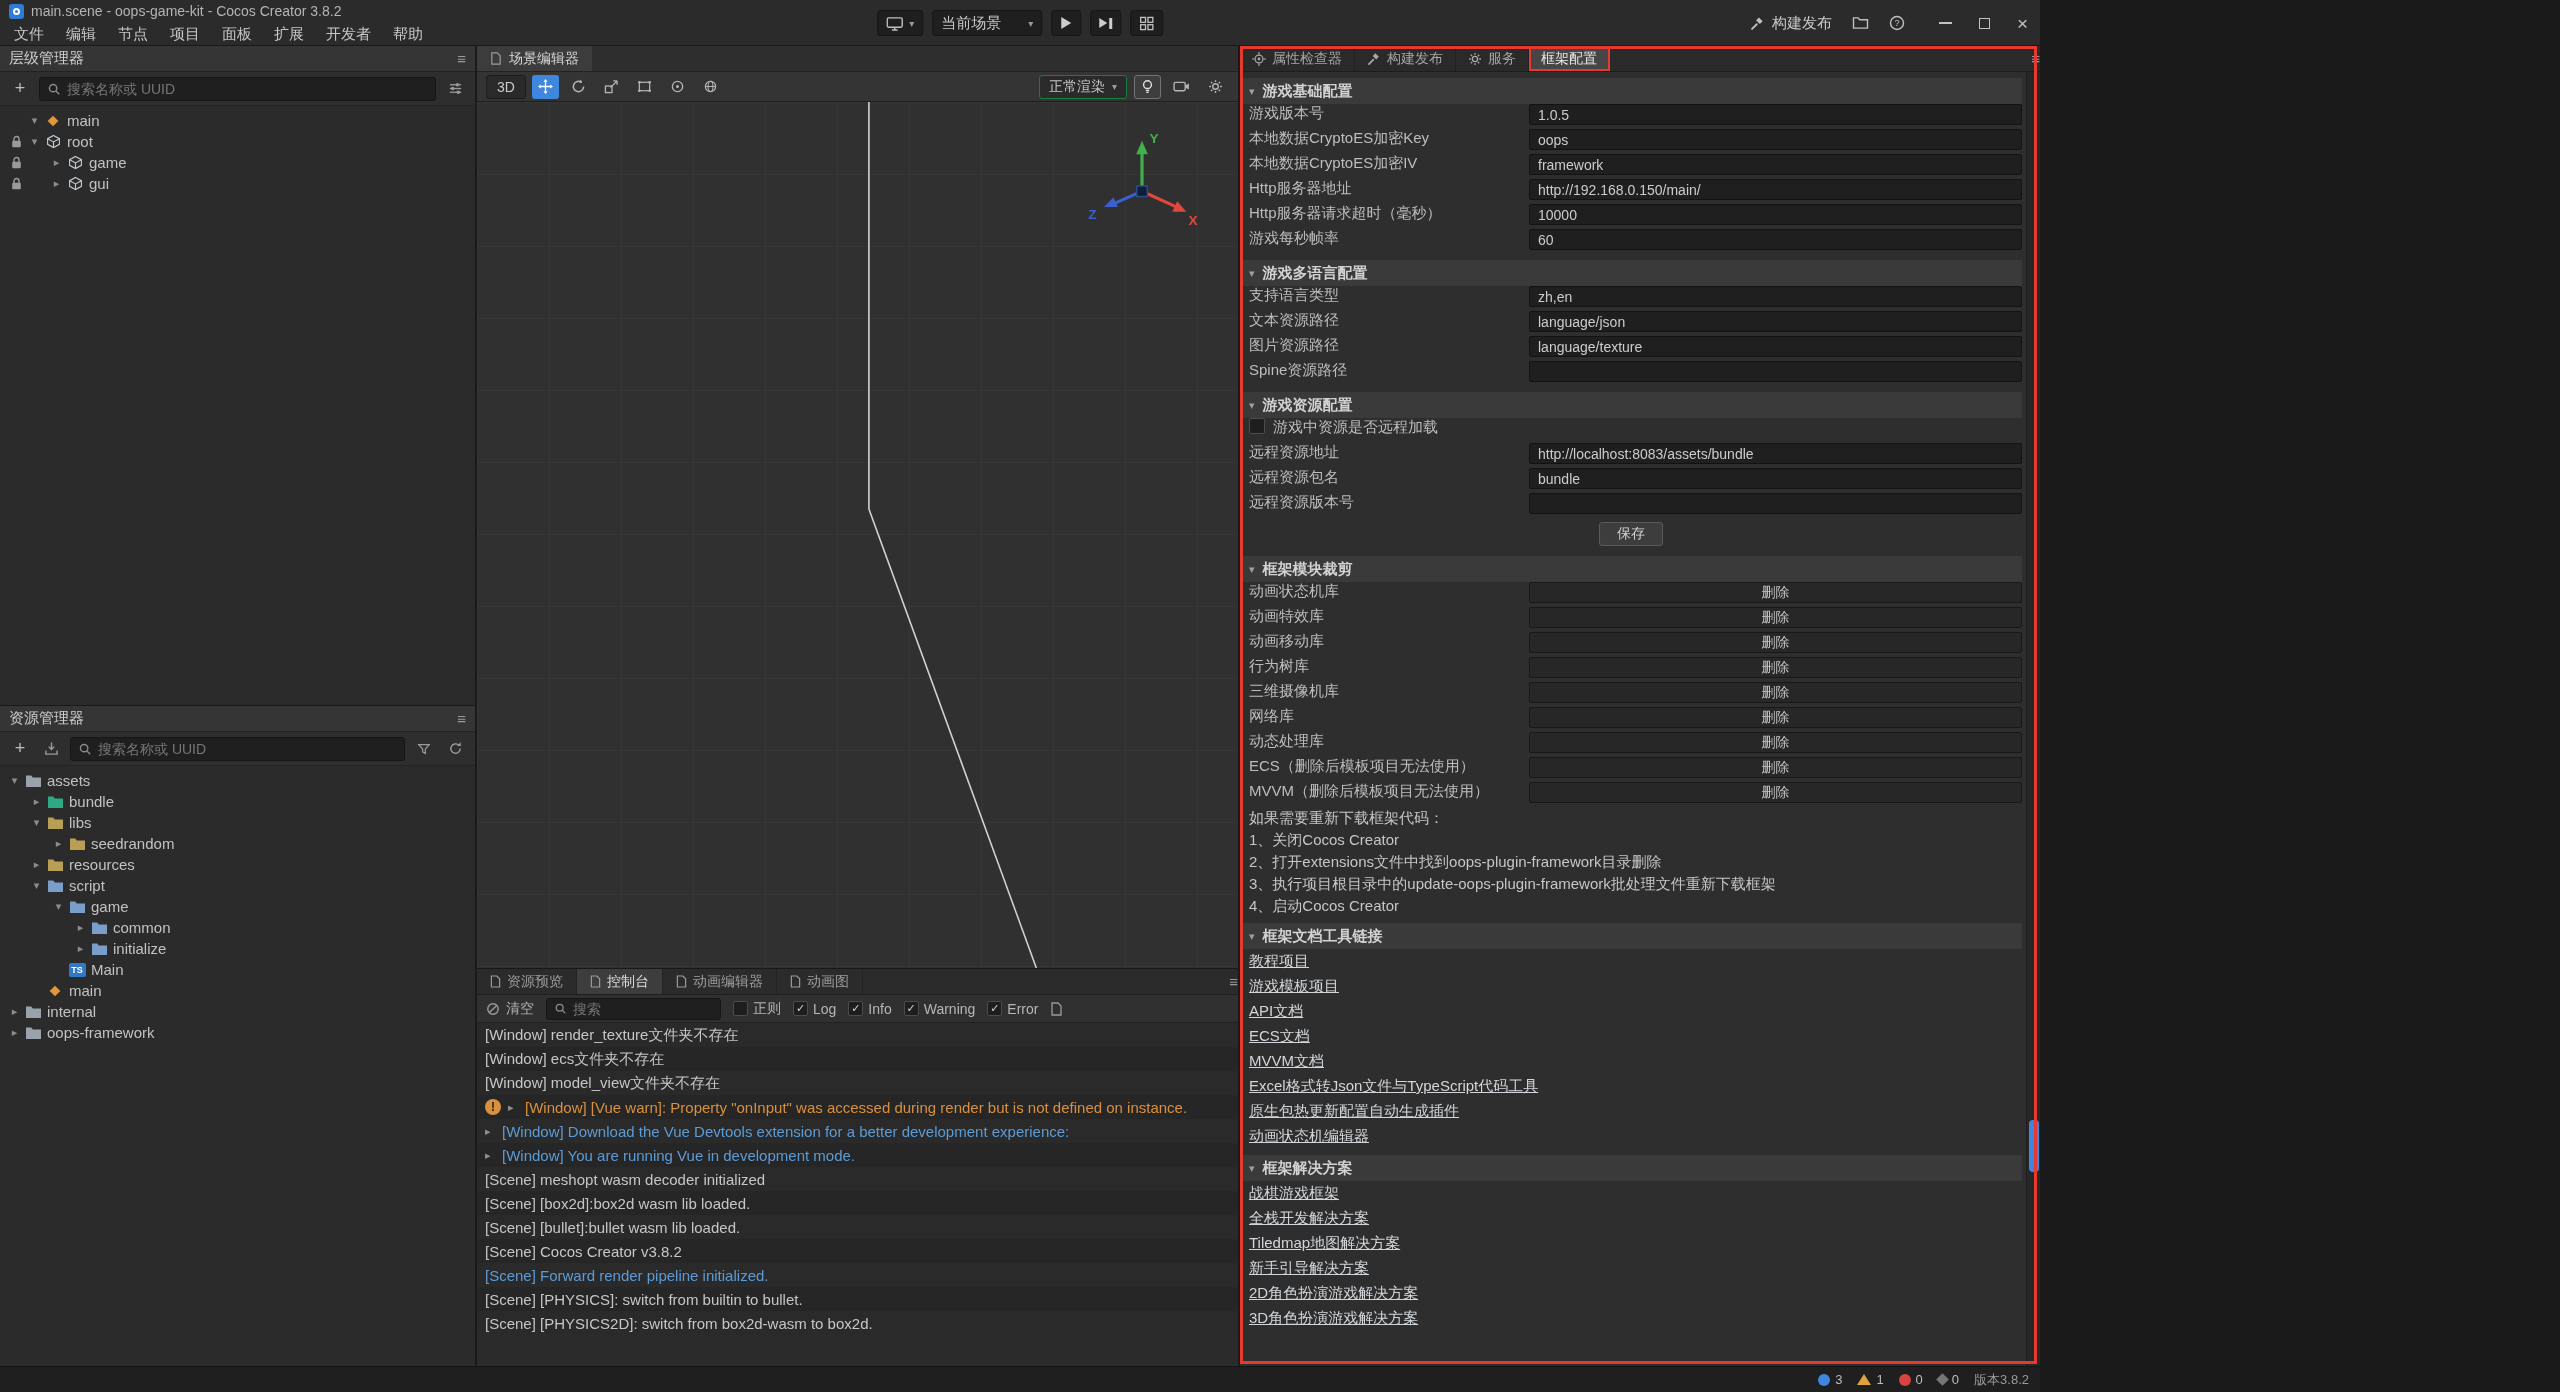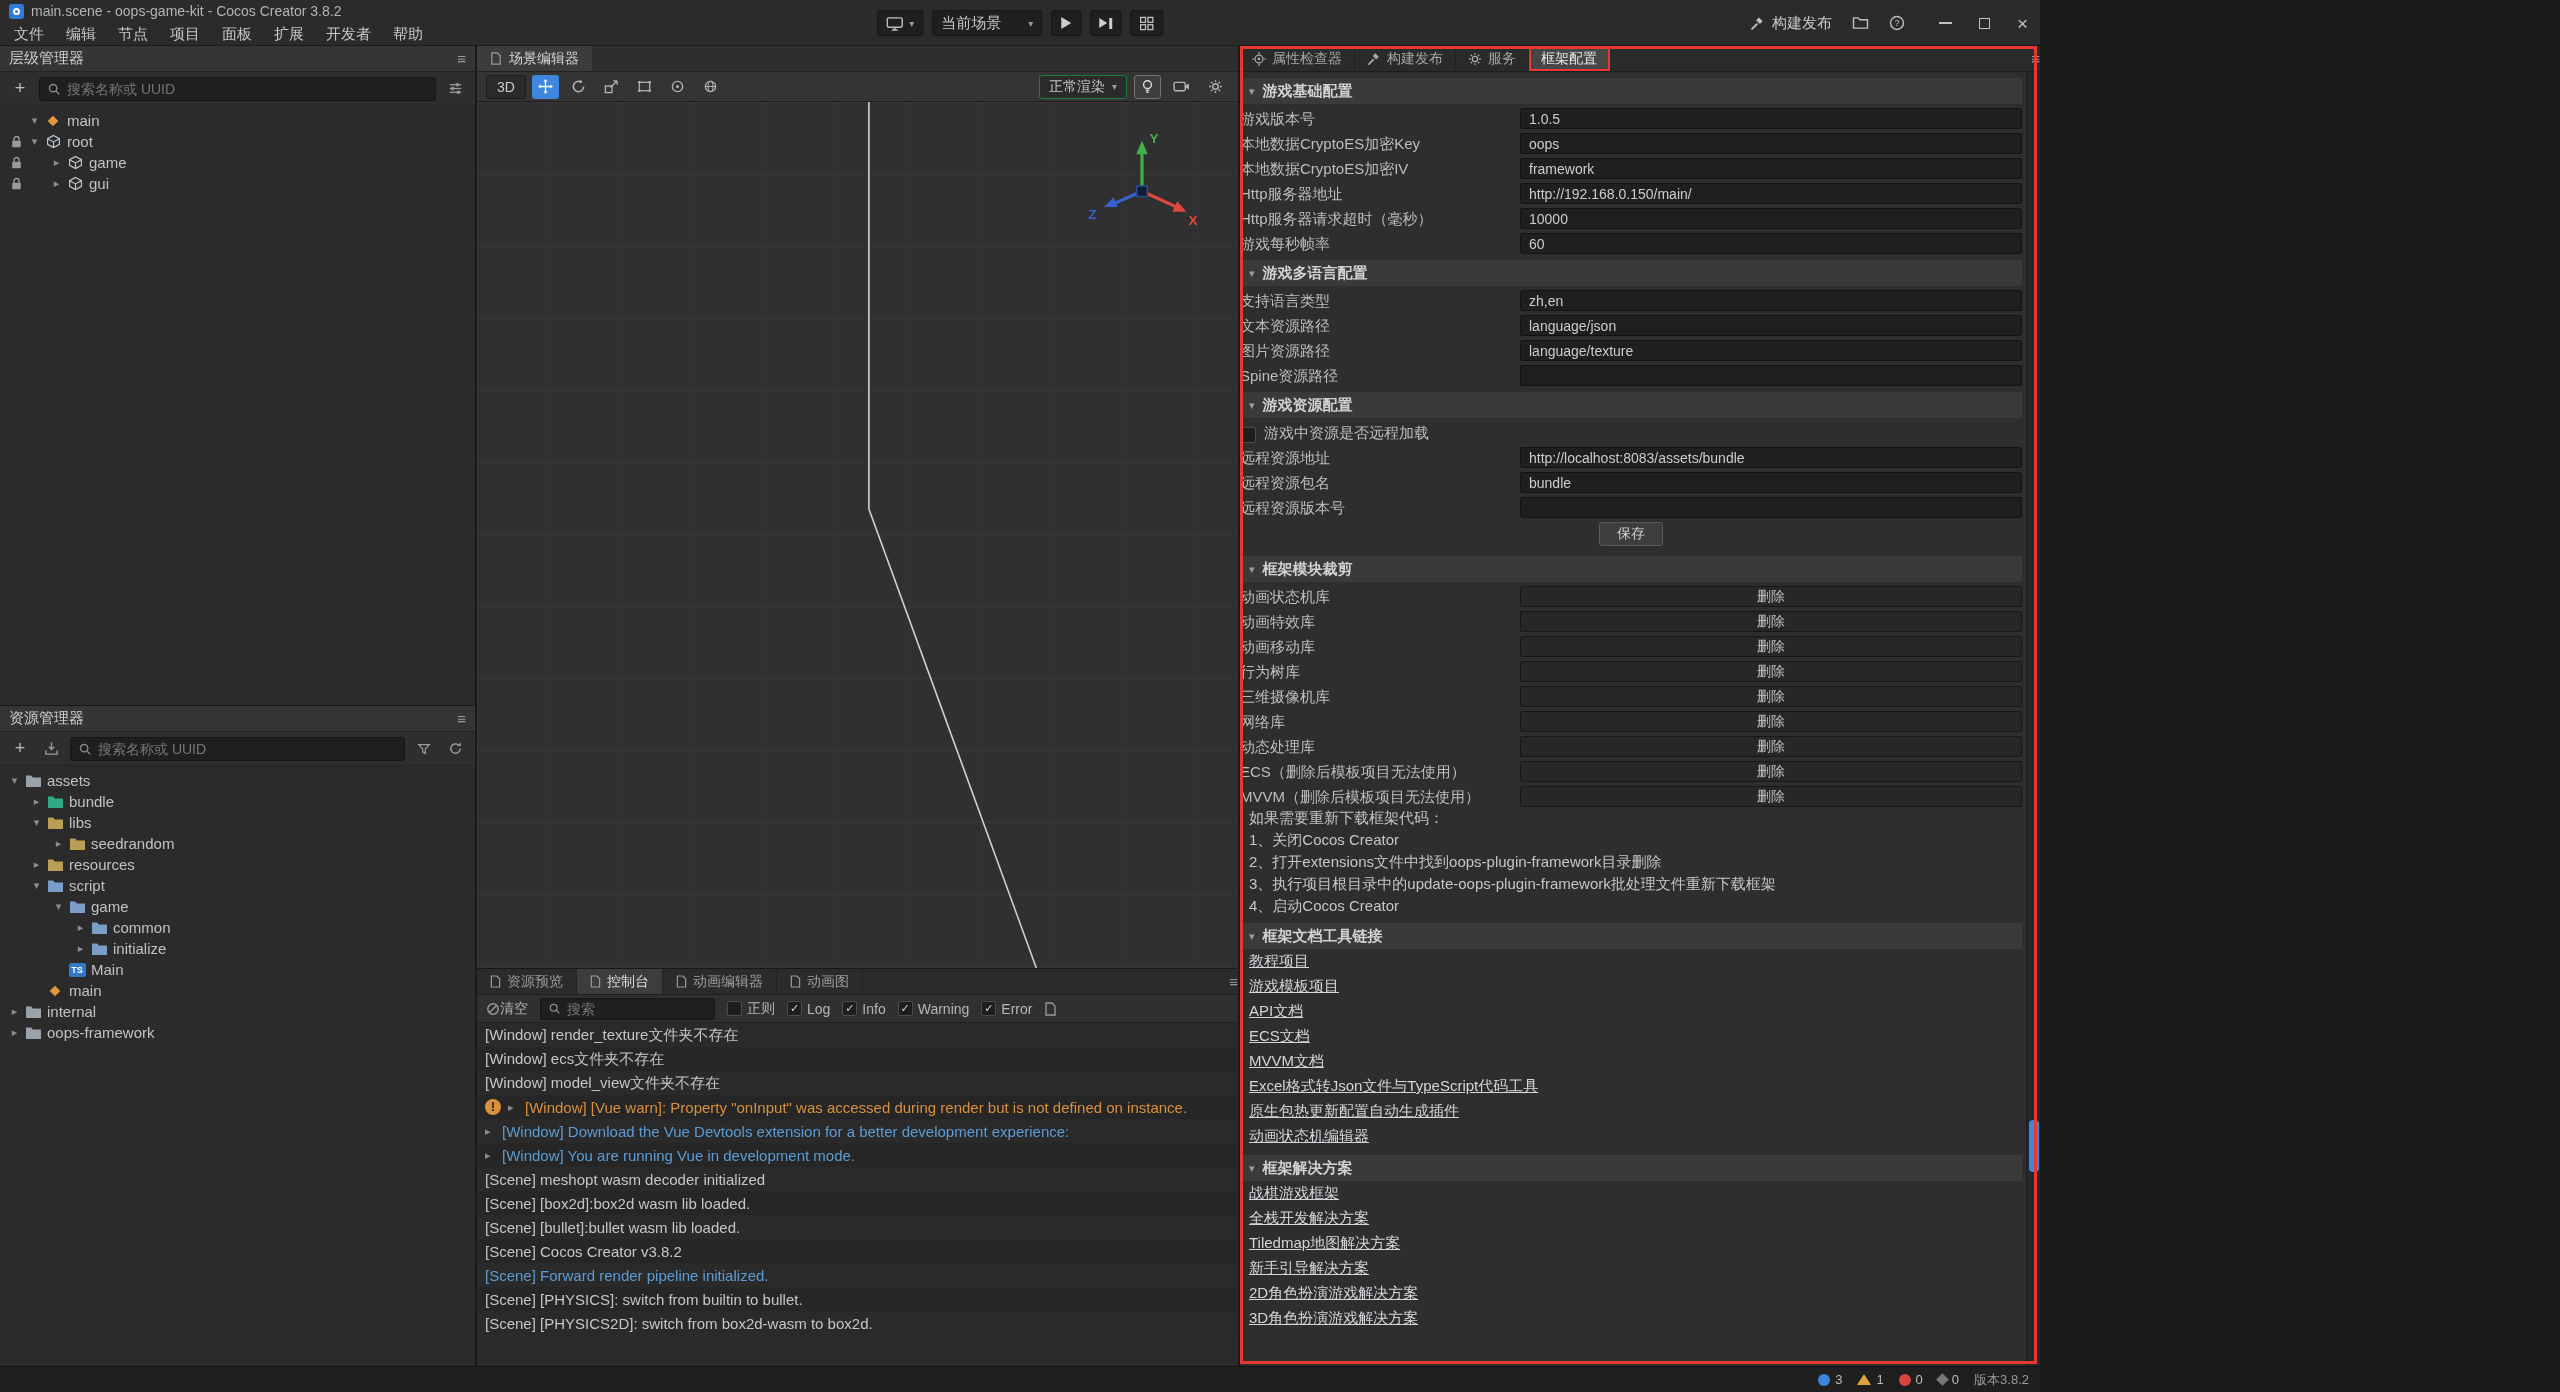--- a/index.html
+++ b/index.html
@@ -73,42 +73,42 @@
     background-size:72px 72px}
   .axes{position:absolute;inset:0;width:100%;height:100%}
   .gizmo{position:absolute;top:26px;right:38px;width:116px;height:116px}
 
   
   .console-panel{flex:1;display:flex;flex-direction:column;border-top:1px solid #181818;min-height:0}
   .console-tabs{height:26px;flex:none;background:#2b2b2b;display:flex;align-items:stretch;border-bottom:1px solid #1f1f1f}
   .console-tab{display:flex;align-items:center;gap:6px;padding:0 13px;color:#9d9d9d;font-size:14px;border-right:1px solid #232323}
   .console-tab.active{background:#3d3d3d;color:#dcdcdc}
   .console-toolbar{height:28px;flex:none;background:#303030;display:flex;align-items:center;gap:12px;padding:0 9px;border-bottom:1px solid #222}
-  .clear-btn{display:flex;align-items:center;color:#b0b0b0;font-size:14px}
+  .clear-btn{display:flex;align-items:center;gap:6px;color:#b0b0b0;font-size:14px}
   .console-search{width:175px;height:22px;flex:none}
   .chk{display:flex;align-items:center;gap:5px;color:#b6b6b6;font-size:14px}
   .chk .box{width:15px;height:15px;border:1px solid #4c4c4c;background:#1e1e1e;border-radius:2px;color:#d8d8d8;font-size:11px;line-height:13px;text-align:center;flex:none}
   .console-logs{flex:1;overflow:hidden;min-height:0}
   .log-row{height:24px;display:flex;align-items:center;gap:7px;padding:0 8px;color:#c6c6c6;white-space:nowrap;font-size:15px}
   .log-row:nth-child(odd){background:#2a2a2a}
   .log-row:nth-child(even){background:#262626}
   .log-row.warning{color:var(--warning,#d9903f)}
   .log-row.info{color:var(--info,#5c9cd6)}
   .expander{color:#8f8f8f;font-size:11px;width:10px;flex:none}
   .warn-badge{width:16px;height:16px;border-radius:50%;background:var(--warning,#d9903f);color:#201a10;font-weight:bold;font-size:12px;text-align:center;line-height:16px;flex:none}
 
   
   .insp-tabs{height:26px;flex:none;background:#2a2a2a;display:flex;align-items:stretch;border-bottom:1px solid #1d1d1d}
   .insp-tab{display:flex;align-items:center;gap:6px;padding:0 12px;font-size:14px;color:#a5a5a5;border-right:1px solid #222}
   .insp-tab.active{background:#464646;color:#e6e6e6}
   .insp-tab.annotated{outline:2.5px solid var(--annotation,#e8382f);outline-offset:-2px}
   .insp-body{flex:1;position:relative;overflow:hidden;padding:0 18px 0 0;min-height:0}
   .section-header{height:26px;margin-top:6px;background:#3a3a3a;display:flex;align-items:center;gap:8px;padding:0 9px;color:#d2d2d2;font-weight:bold;font-size:15px}
   .sec-arrow{color:#9f9f9f;font-size:11px;font-weight:normal}
-  .form-row{height:25px;display:flex;align-items:flex-end;padding-left:0}
+  .form-row{height:25px;display:flex;align-items:flex-start;padding-left:9px}
   .form-label{width:280px;flex:none;color:#bdbdbd;white-space:nowrap;overflow:hidden}
   .form-value{flex:1;display:flex;align-items:center;min-width:0}
   .text-input{width:100%;height:21px;background:#1f1f1f;border:1px solid #131313;border-radius:2px;color:#cccccc;font-size:14px;padding:0 8px;outline:none;font-family:Liberation Sans, sans-serif}
   .module-btn{width:100%;height:21px;background:#272727;border:1px solid #181818;border-radius:2px;color:#c3c3c3;font-size:14px;display:flex;align-items:center;justify-content:center}
   .checkbox{width:16px;height:16px;border:1px solid #4c4c4c;background:#1e1e1e;border-radius:2px;flex:none}
   .check-label{padding-left:8px;color:#bdbdbd}
   .save-row{height:32px;display:flex;align-items:center;justify-content:center}
   .save-btn{height:24px;padding:0 17px;background:#3d3d3d;border:1px solid #5a5a5a;border-radius:3px;color:#d2d2d2;font-size:14px;display:flex;align-items:center}
   .text-row{height:22px;display:flex;align-items:center;padding-left:9px;color:#c6c6c6;white-space:nowrap}
   .link-row{height:25px;display:flex;align-items:center;padding-left:9px}

